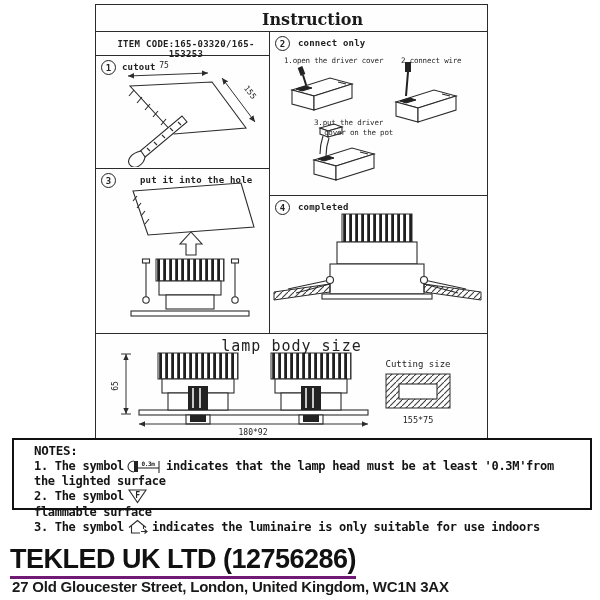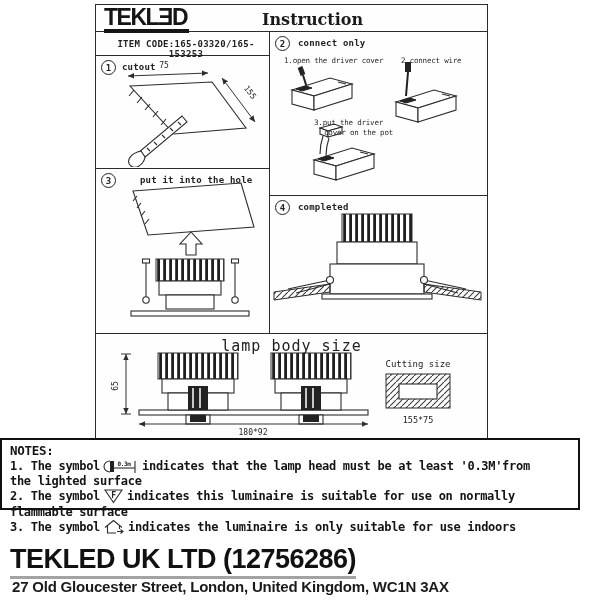--- a/index.html
+++ b/index.html
@@ -21,28 +21,28 @@
   .ptitle{position:absolute;font-size:9px;font-weight:600;color:#222;letter-spacing:.2px;}
   .cap{position:absolute;font-size:7.5px;color:#2a2a2a;letter-spacing:-0.2px;white-space:nowrap;}
   svg{position:absolute;left:0;top:0;}
   .ink{fill:#ffffff;stroke:#2c2c2c;stroke-width:1.1;}
   .lin{stroke:#2c2c2c;stroke-width:1.1;fill:none;}
   .dim{stroke:#333;stroke-width:1;fill:none;}
   .dtx{font-family:"DejaVu Sans Mono",monospace;font-size:8px;fill:#222;}
   .dark{fill:#222;stroke:#222;}
   .center-title{position:absolute;left:0;right:0;text-align:center;top:3px;font-size:15px;color:#222;letter-spacing:1px;}
   .cut-title{position:absolute;left:272px;top:25px;width:100px;text-align:center;font-size:9px;color:#222;}
-  .notes{left:0;top:438px;width:580px;height:72px;border:2px solid #111;background:#fff;
-         padding:3px 8px;box-sizing:border-box;}
+  .notes{left:12px;top:438px;width:580px;height:72px;border:2px solid #111;background:#fff;
+         padding:3px 20px;box-sizing:border-box;}
   .nrow{display:flex;align-items:center;gap:3px;height:15.4px;font-size:12px;font-weight:bold;
         letter-spacing:-0.3px;color:#141414;white-space:pre;}
   .nhead{font-size:12.5px;font-weight:bold;height:15px;}
   .nicon{flex:0 0 auto;position:static;}
   .company{left:10px;top:544px;font-family:"Liberation Sans",sans-serif;font-weight:800;
-           font-size:27px;color:#111;border-bottom:3px solid #a3a3a3;padding-bottom:1px;letter-spacing:-0.5px;}
+           font-size:27px;color:#111;border-bottom:3px solid #701a75;padding-bottom:1px;letter-spacing:-0.5px;}
   .address{left:12px;top:578px;font-family:"Liberation Sans",sans-serif;font-weight:700;
            font-size:15px;color:#1a1a1a;letter-spacing:-0.2px;}
 </style>
 </head>
 <body>
 
 <svg width="0" height="0">
   <defs>
     <pattern id="finsPat" patternUnits="userSpaceOnUse" width="6" height="4">
       <rect width="6" height="4" fill="#ffffff"></rect>
@@ -53,21 +53,20 @@
     </pattern>
     <marker id="mA" viewBox="0 0 10 10" refX="9" refY="5" markerWidth="7" markerHeight="7" orient="auto-start-reverse">
       <path d="M0,1 L9,5 L0,9 z" fill="#2c2c2c"></path>
     </marker>
   </defs>
 </svg>
 
 <div class="abs sheet">
 
   <div class="cell bb" style="left:0;top:0;width:391px;height:27px;">
-    <span class="logo">TEKLƎD</span>
     <span class="instr">Instruction</span>
   </div>
 
   <div class="cell br bb itemcode" style="left:0;top:27px;width:174px;height:24px;text-align:center;">ITEM CODE:165-03320/165-153253</div>
 
   <div class="cell br bb" style="left:0;top:51px;width:174px;height:113px;">
     <svg width="174" height="111">
 
       <line class="dim" x1="32" y1="20" x2="112" y2="17" marker-start="url(#mA)" marker-end="url(#mA)"></line>
       <text class="dtx" x="68" y="12" text-anchor="middle">75</text>
@@ -233,21 +232,20 @@
     </svg>
     <span>indicates that the lamp head must be at least '0.3M'from</span>
   </div>
   <div class="nrow">the lighted surface</div>
   <div class="nrow">
     <span>2. The symbol</span>
     <svg class="nicon" width="21" height="16">
       <polygon class="lin" points="2,2 19,2 10.5,14.5"></polygon>
       <text x="10.5" y="9.5" text-anchor="middle" style="font-size:8px;font-weight:bold;font-family:'DejaVu Sans Mono',monospace" fill="#222">F</text>
     </svg>
-    <span>indicates this luminaire is suitable for use on normally</span>
   </div>
   <div class="nrow">flammable surface</div>
   <div class="nrow">
     <span>3. The symbol</span>
     <svg class="nicon" width="22" height="16">
       <path class="lin" d="M2,8.5 L10.5,1.5 L19,8.5"></path>
       <path class="lin" d="M4.5,7 L4.5,14 L13,14"></path>
       <path class="lin" d="M16.5,7 L16.5,10"></path>
       <path class="lin" d="M14,12.5 L20,12.5 M17.5,10.5 L20,12.5 L17.5,14.5"></path>
     </svg>

